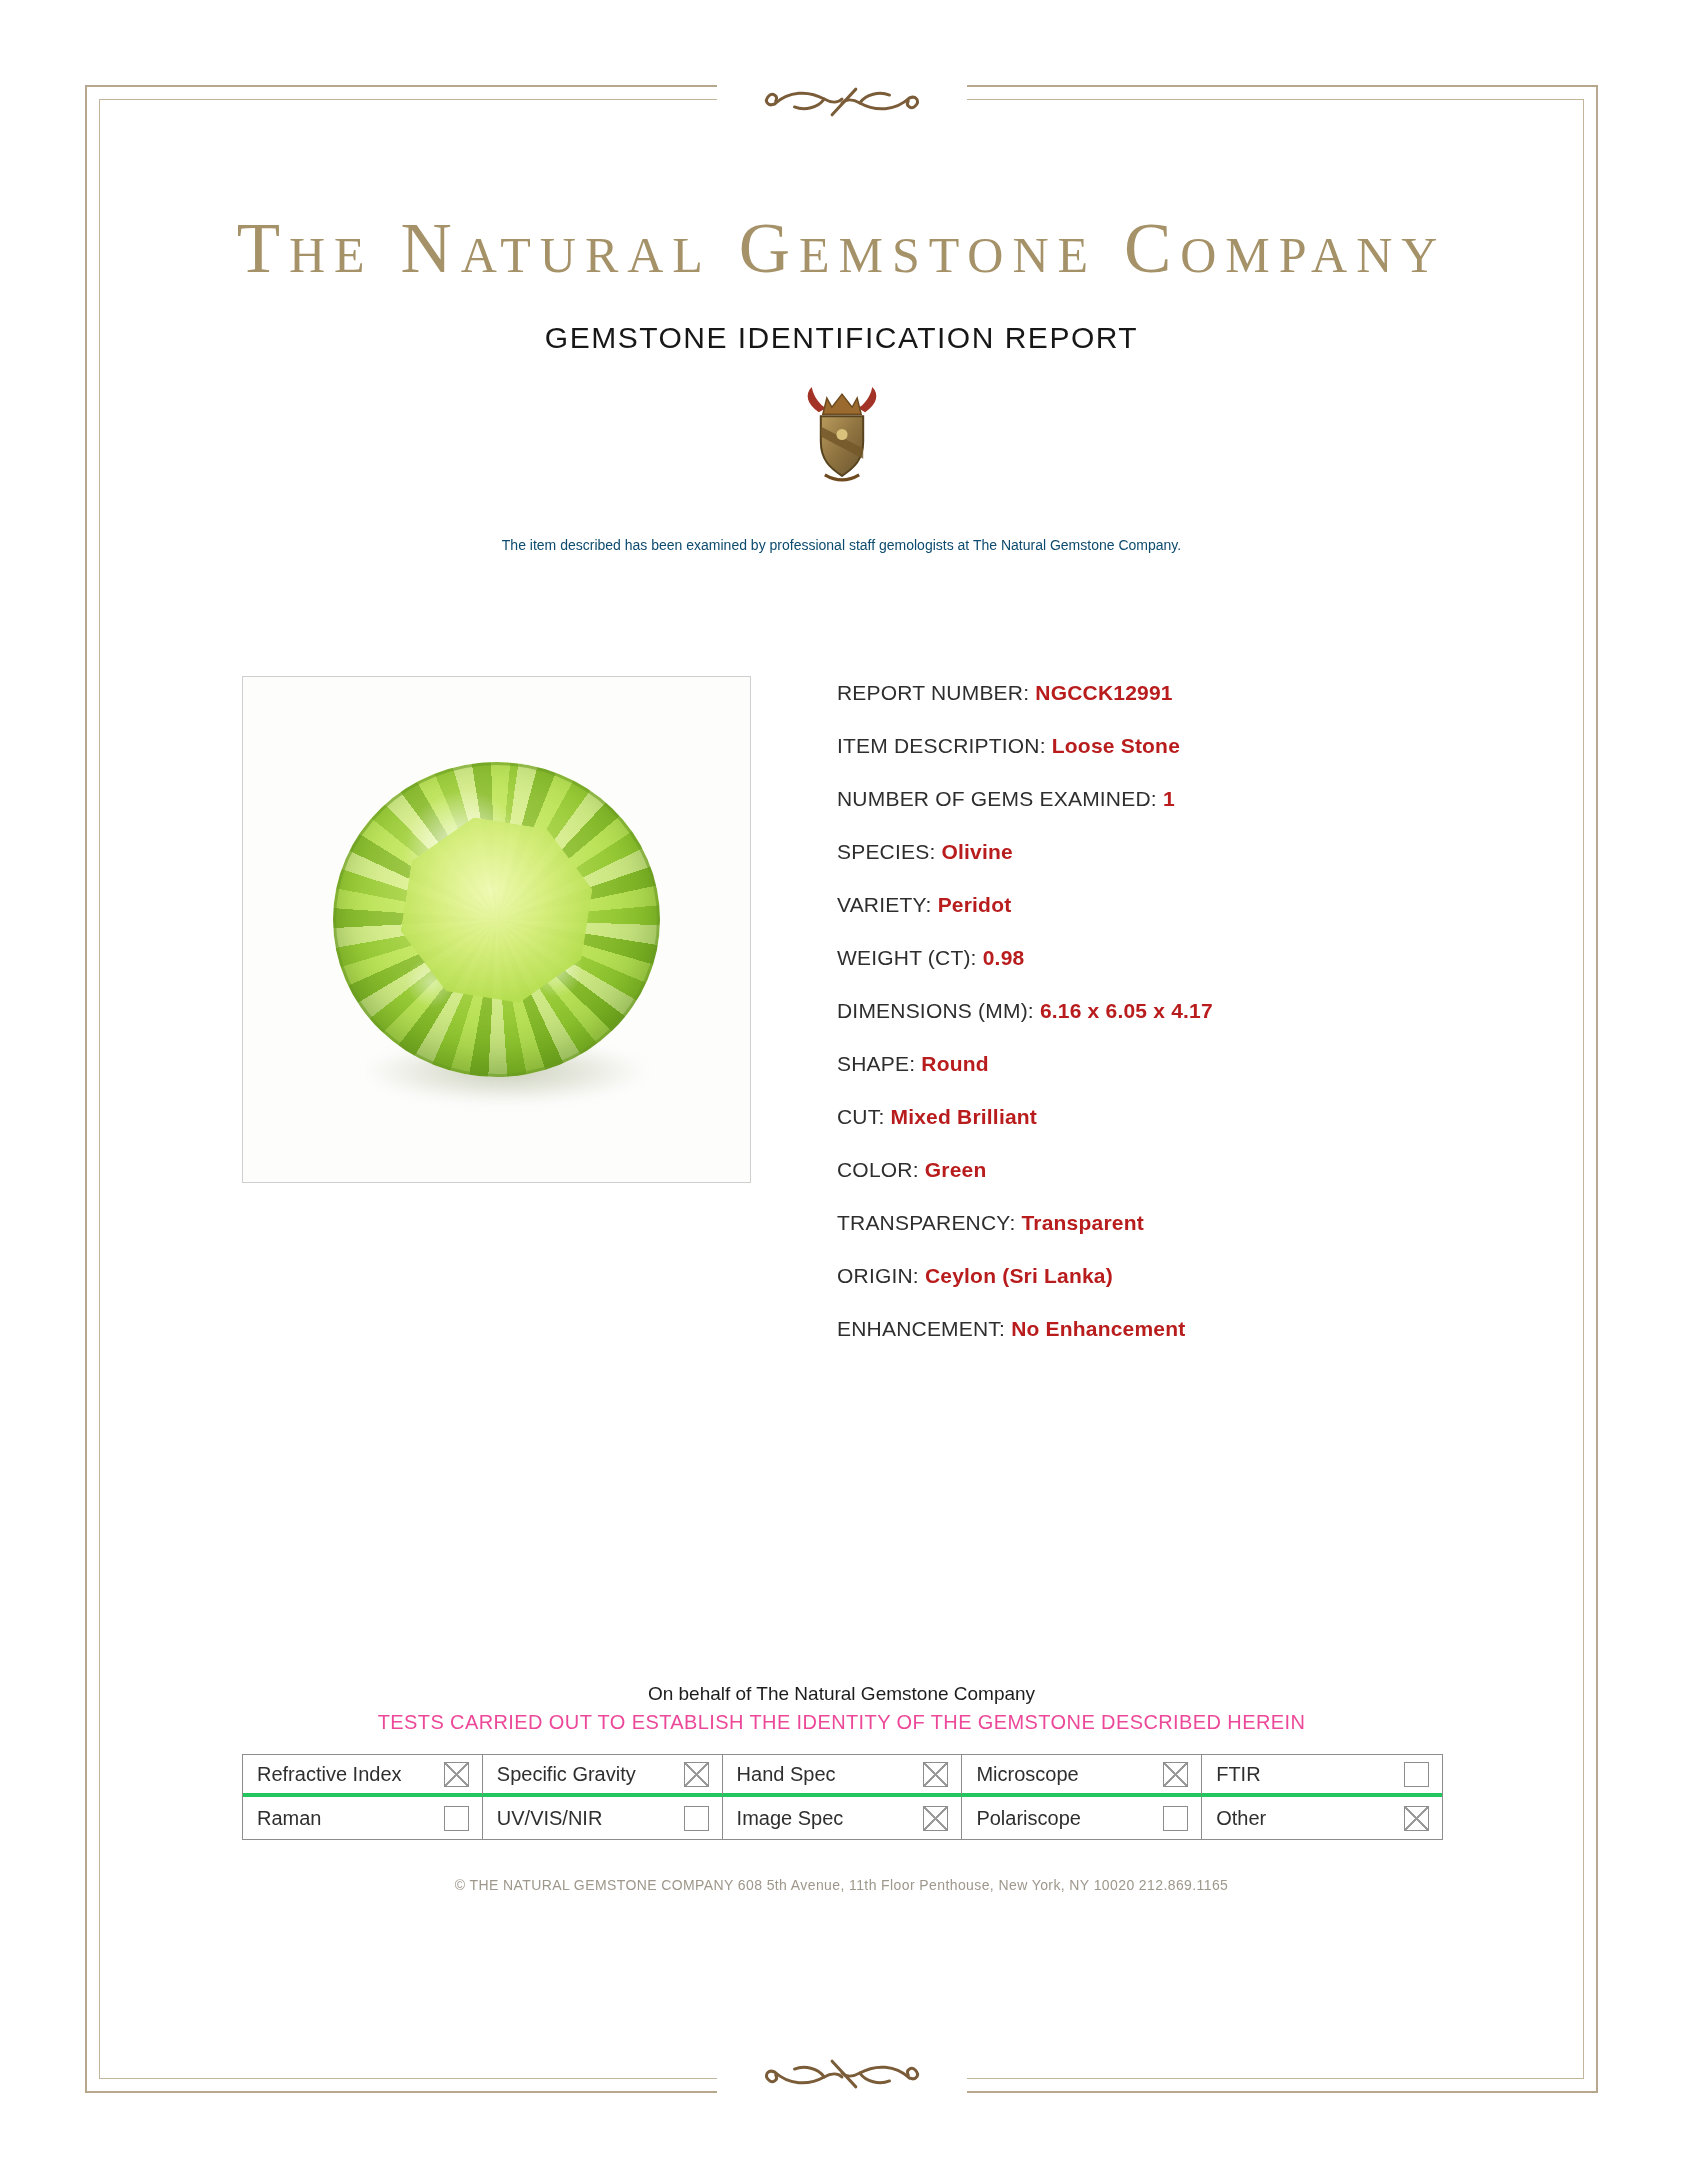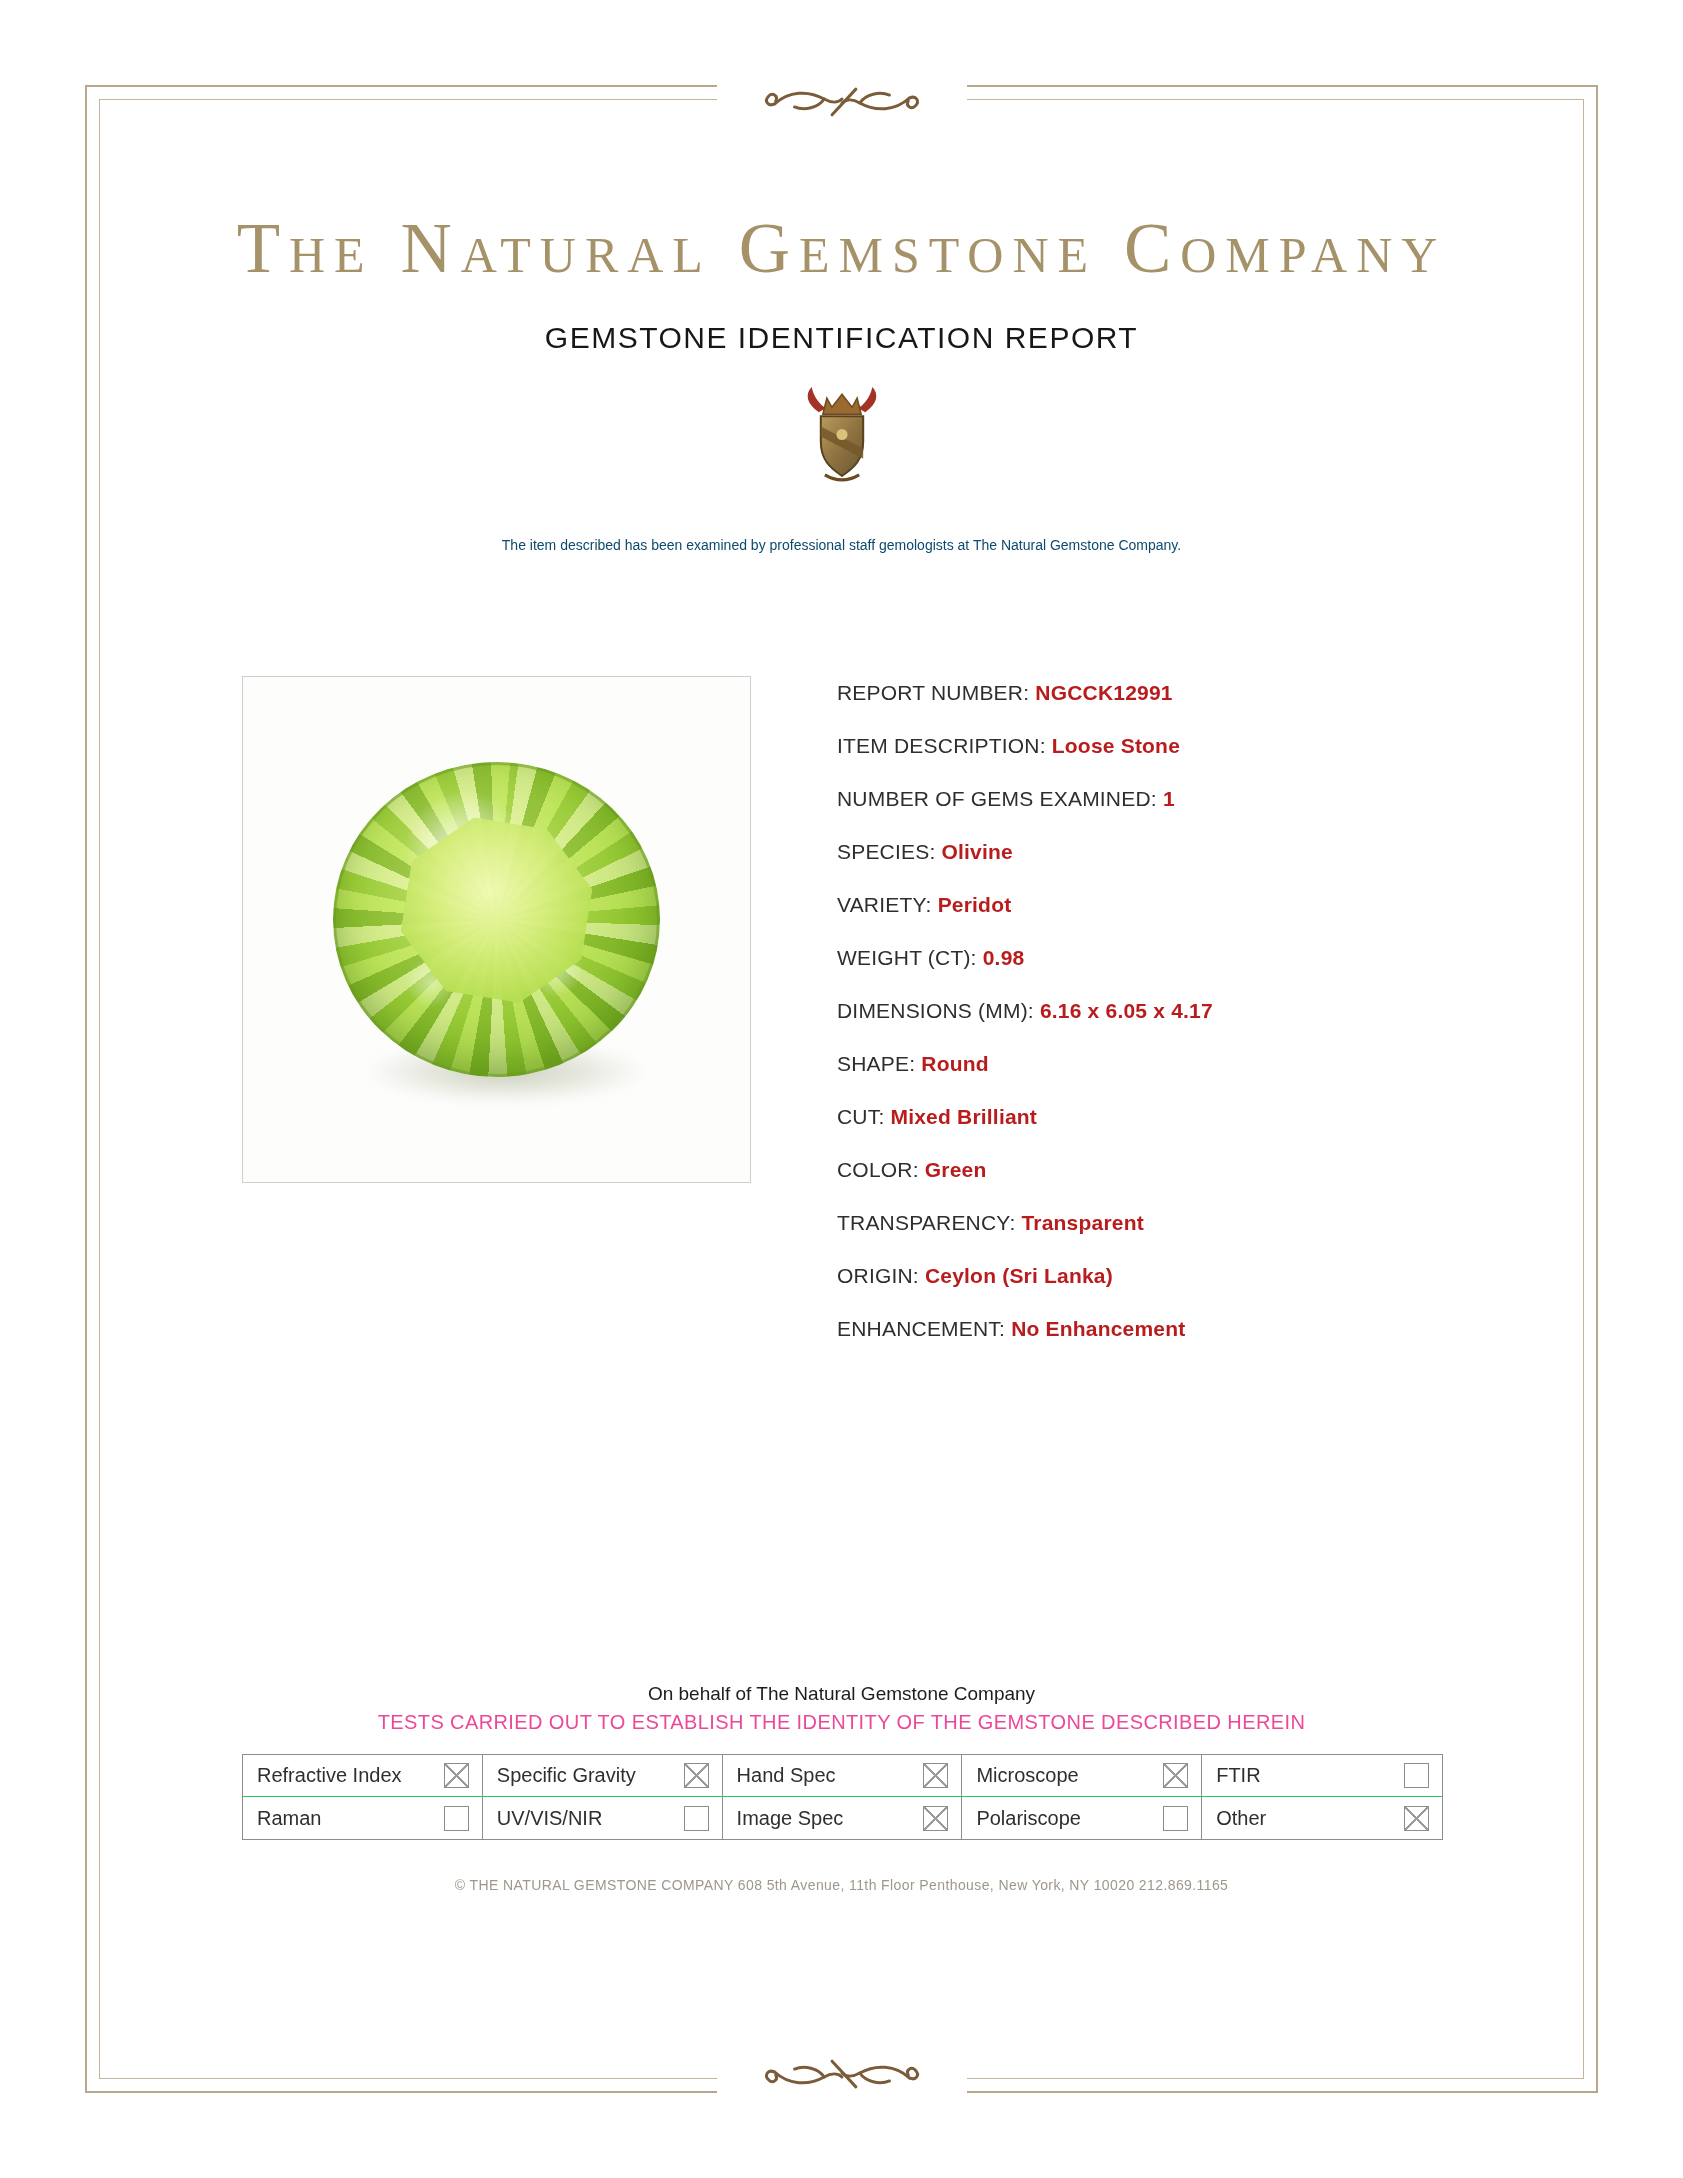--- a/index.html
+++ b/index.html
@@ -70,21 +70,21 @@
 
   
   .tests-table {
     position:absolute; left:242px; top:1754px; width:1201px;
     display:grid; grid-template-columns:repeat(5, 1fr);
     border:1px solid #8d8d8d; box-sizing:border-box; background:#fff;
   }
   .test-cell {
     height:42px; display:flex; align-items:center; justify-content:space-between;
     padding:0 13px 0 14px; font-size:20px; color:#2f2f2f;
-    border-right:1px solid #8d8d8d; border-bottom:1px solid #22c55e; box-sizing:border-box;
+    border-right:1px solid #8d8d8d; border-bottom:4px solid #22c55e; box-sizing:border-box;
   }
   .test-cell:nth-child(5n) { border-right:none; }
   .test-cell:nth-child(n+6) { border-bottom:none;gap:48px; }
   .checkbox { width:25px; height:25px; border:1px solid #8d8d8d; box-sizing:border-box; flex:0 0 auto; margin-left:10px; background:#fff; }
   .checkbox.checked {
     background-image:
       linear-gradient(to top right,   transparent 47%, #9a9a9a 47%, #9a9a9a 53%, transparent 53%),
       linear-gradient(to bottom right, transparent 47%, #9a9a9a 47%, #9a9a9a 53%, transparent 53%);
   }
 

